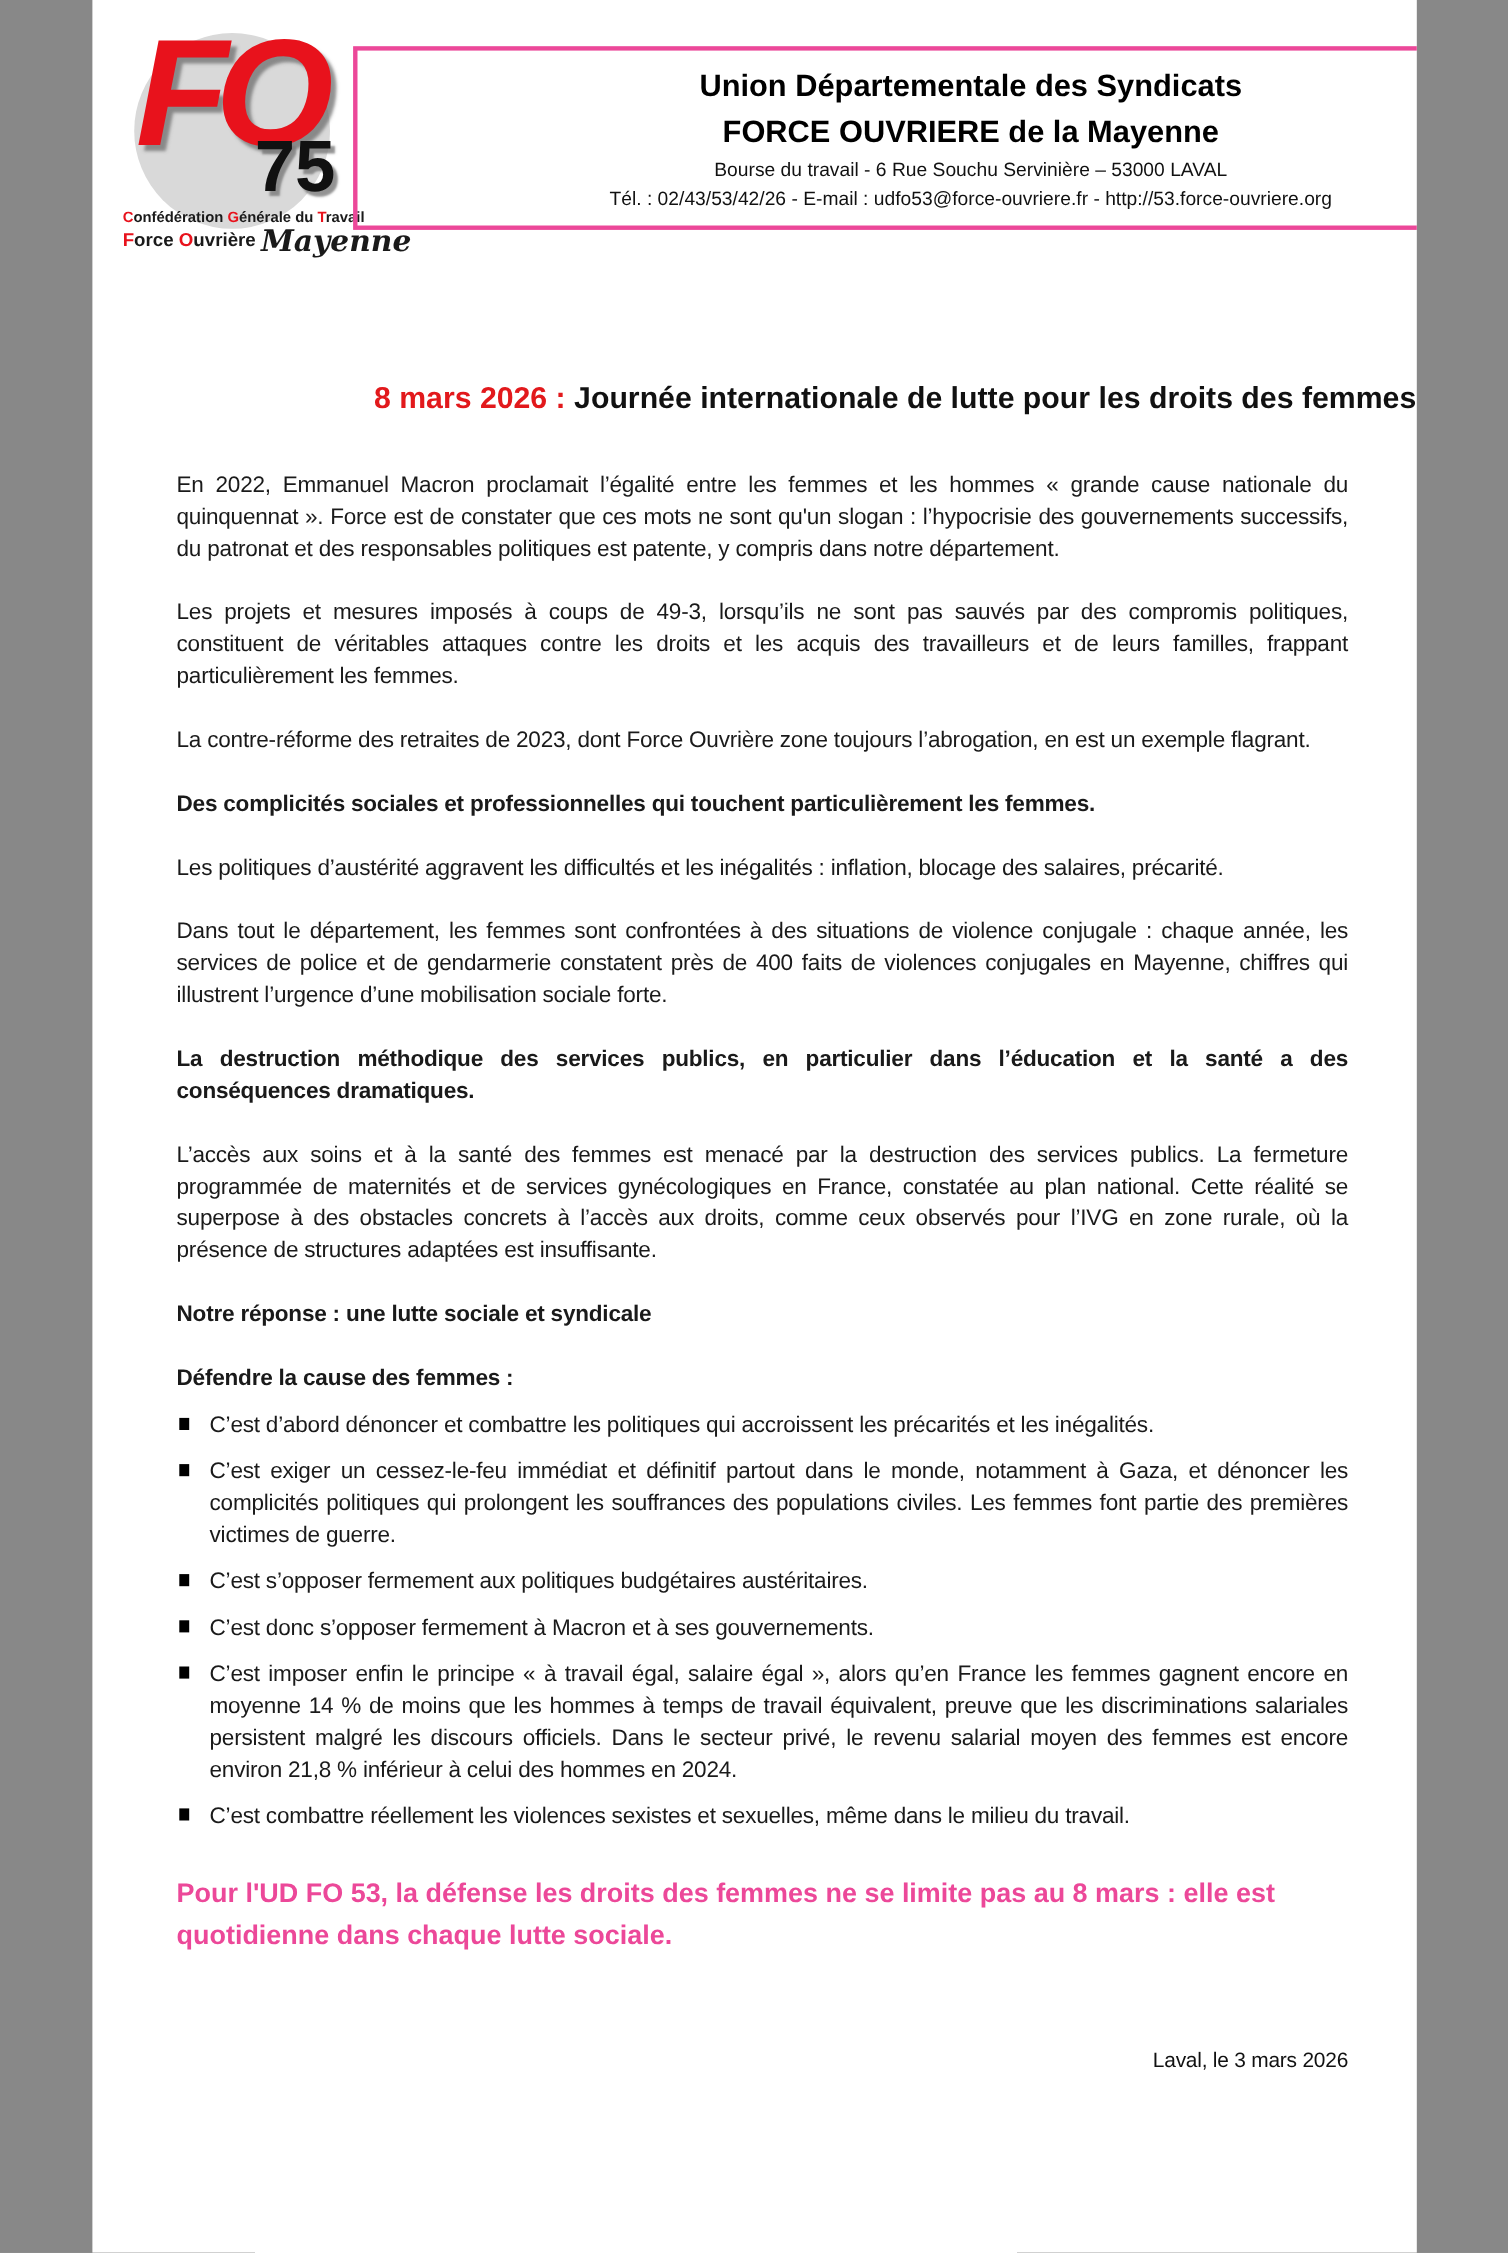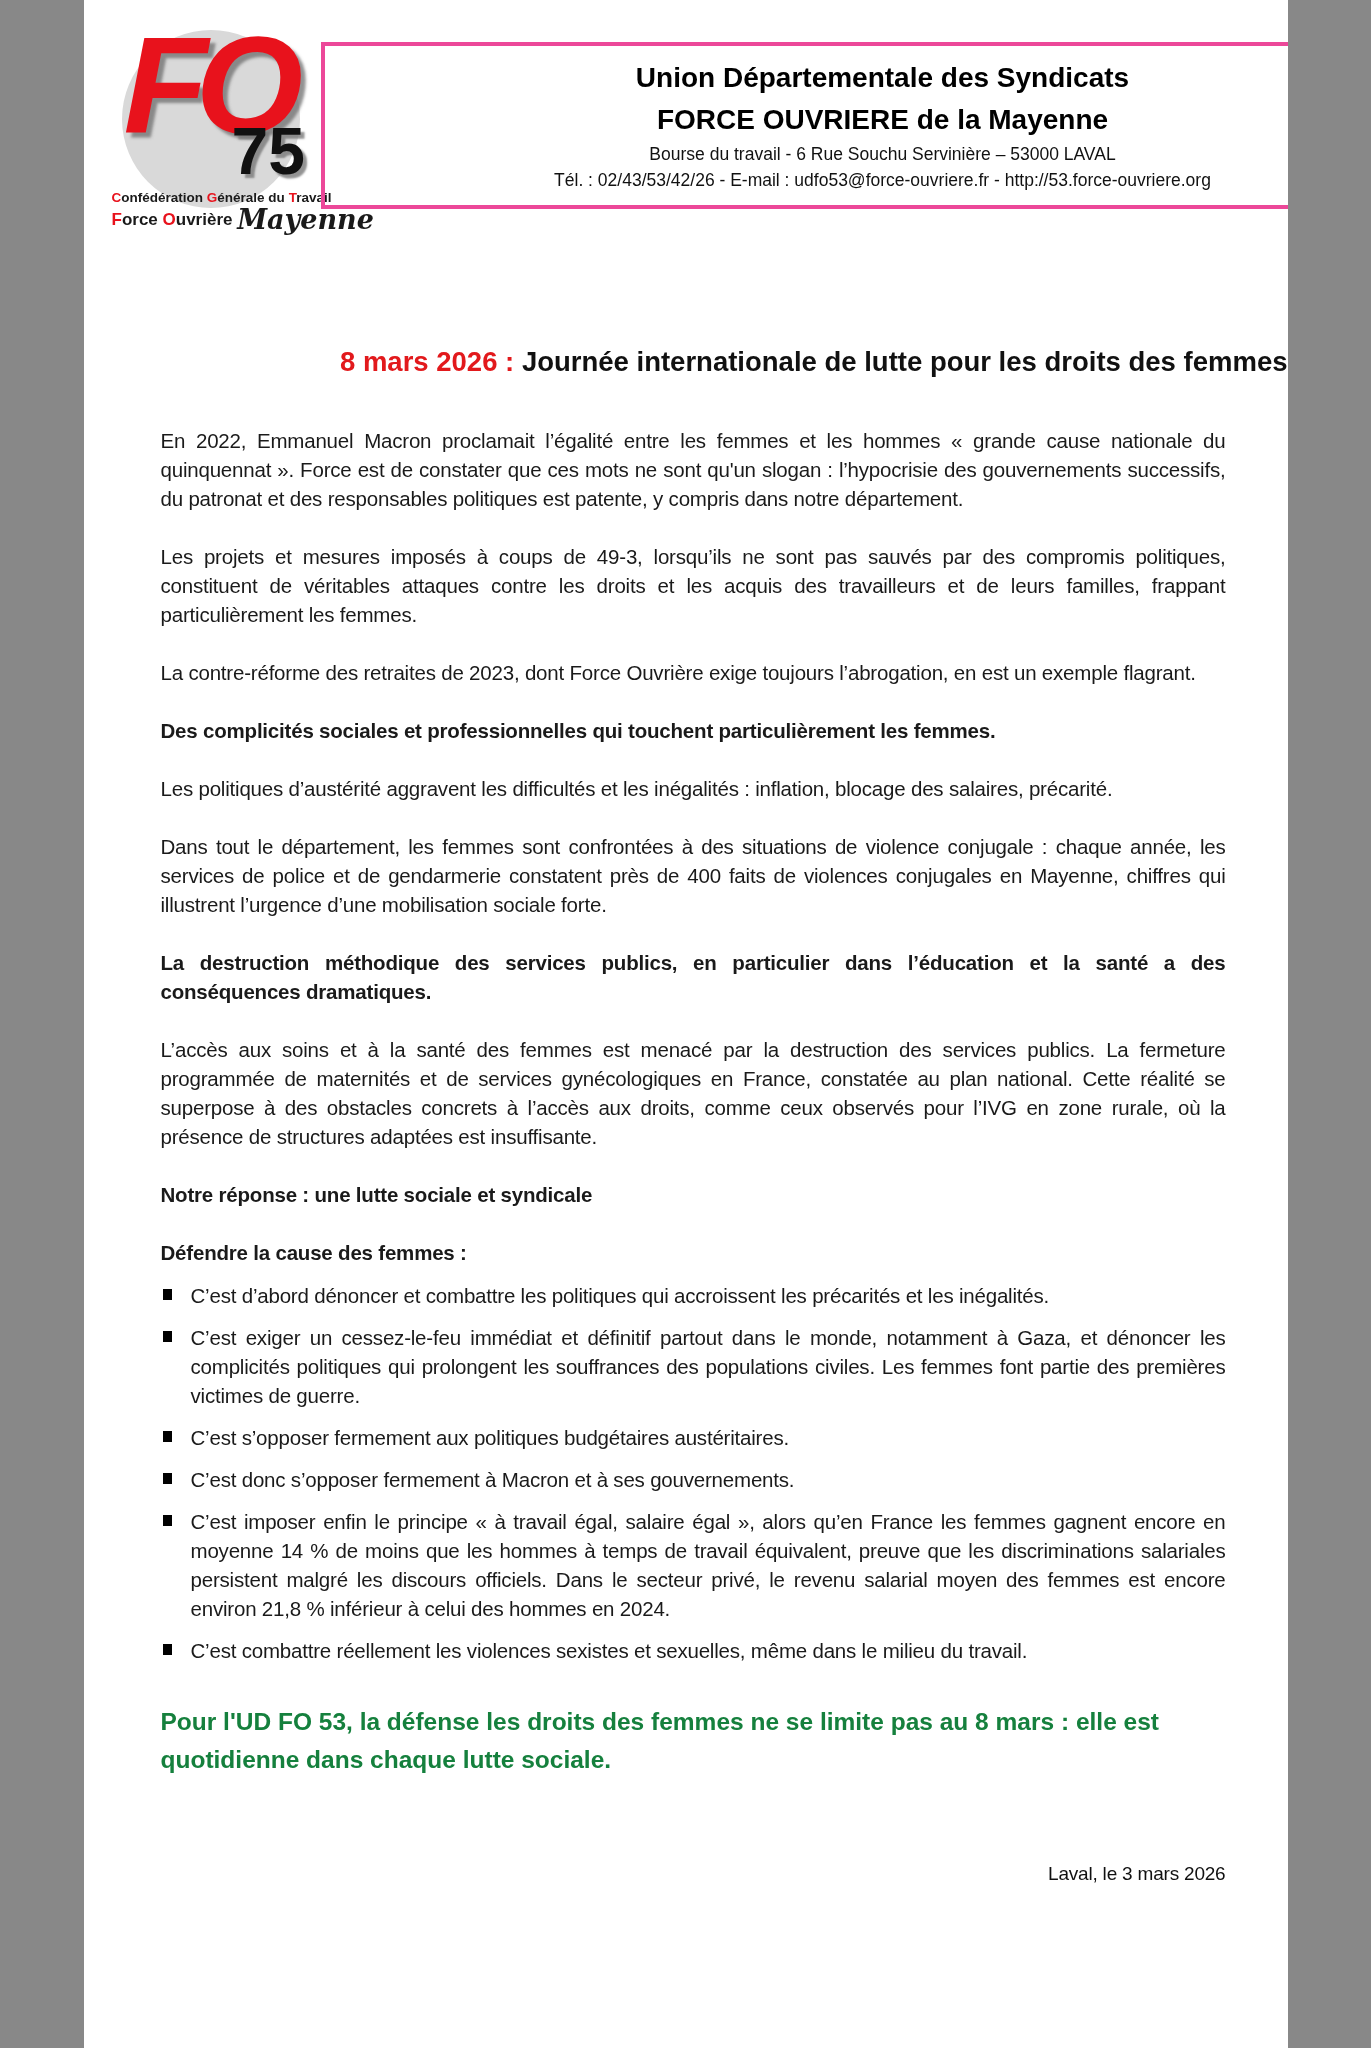--- a/index.html
+++ b/index.html
@@ -77,21 +77,21 @@
   ul.points { list-style: none; margin: 0 0 10px; padding: 0; }
   ul.points li { position: relative; padding-left: 30px; margin-bottom: 13px; }
   .sq {
     position: absolute; left: 2px; top: 8px; width: 9px; height: 11px;
     background: #000;
   }
 
   .closing {
     margin-top: 38px;
     font-size: 24.5px; line-height: 38px; font-weight: bold;
-    color: #15803d; text-align: left; letter-spacing: 0;
+    color: #ec4899; text-align: left; letter-spacing: 0;
   }
 
   .dateline {
     margin-top: 80px; text-align: right;
     font-size: 19px; color: #111;
   }
 </style>
 </head>
 <body>
 
@@ -118,21 +118,21 @@
 
   <div class="doc-title">
     <span class="title-date">8 mars 2026 :</span>
     <span>Journée internationale de lutte pour les droits des femmes</span>
   </div>
 
   <div class="body">
 
     <p>En 2022, Emmanuel Macron proclamait l’égalité entre les femmes et les hommes « grande cause nationale du quinquennat ». Force est de constater que ces mots ne sont qu'un slogan : l’hypocrisie des gouvernements successifs, du patronat et des responsables politiques est patente, y compris dans notre département.</p>
     <p>Les projets et mesures imposés à coups de 49-3, lorsqu’ils ne sont pas sauvés par des compromis politiques, constituent de véritables attaques contre les droits et les acquis des travailleurs et de leurs familles, frappant particulièrement les femmes.</p>
-    <p>La contre-réforme des retraites de 2023, dont Force Ouvrière exige toujours l’abrogation, en est un exemple flagrant.</p>
+    <p>La contre-réforme des retraites de 2023, dont Force Ouvrière zone toujours l’abrogation, en est un exemple flagrant.</p>
 
     <p class="hd hd-sp">Des complicités sociales et professionnelles qui touchent particulièrement les femmes.</p>
 
     <p>Les politiques d’austérité aggravent les difficultés et les inégalités : inflation, blocage des salaires, précarité.</p>
     <p>Dans tout le département, les femmes sont confrontées à des situations de violence conjugale : chaque année, les services de police et de gendarmerie constatent près de 400 faits de violences conjugales en Mayenne, chiffres qui illustrent l’urgence d’une mobilisation sociale forte.</p>
 
     <p class="hd hd-sp">La destruction méthodique des services publics, en particulier dans l’éducation et la santé a des conséquences dramatiques.</p>
 
     <p>L’accès aux soins et à la santé des femmes est menacé par la destruction des services publics. La fermeture programmée de maternités et de services gynécologiques en France, constatée au plan national. Cette réalité se superpose à des obstacles concrets à l’accès aux droits, comme ceux observés pour l’IVG en zone rurale, où la présence de structures adaptées est insuffisante.</p>
 

